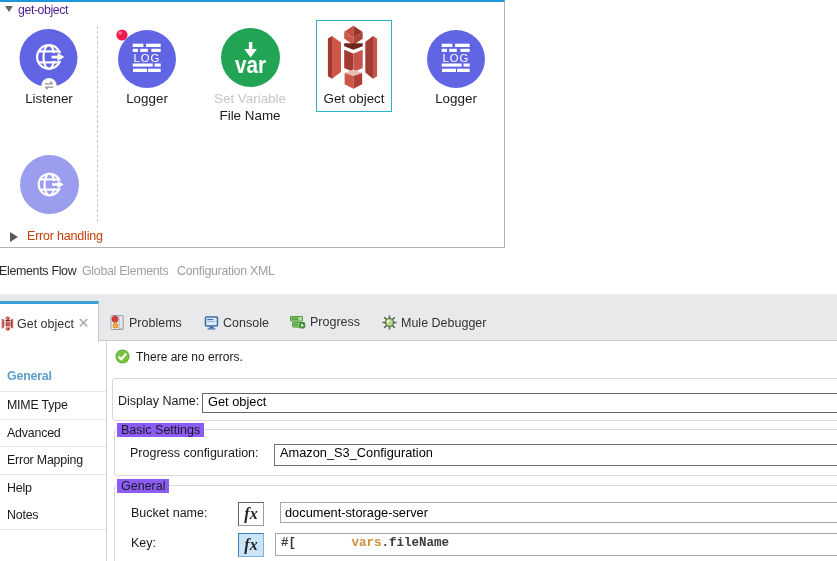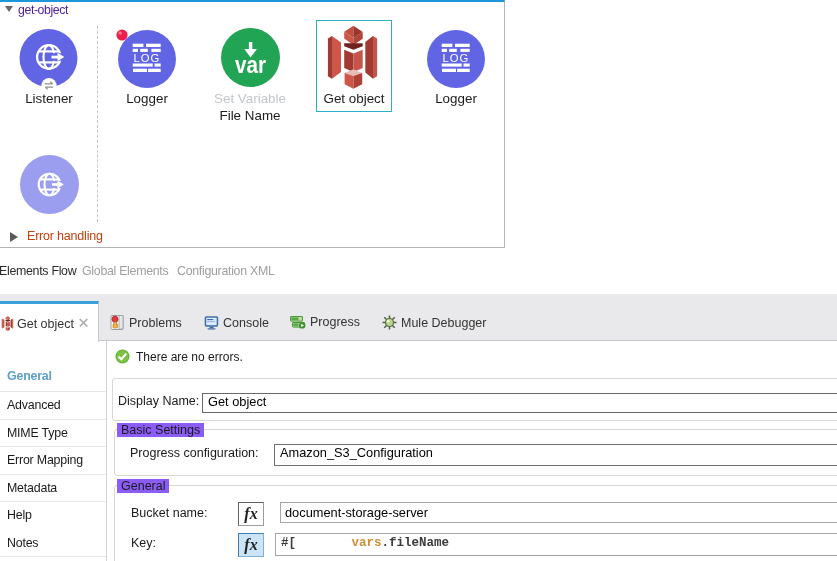--- a/index.html
+++ b/index.html
@@ -251,24 +251,23 @@
   </div>
 
   <div id="msgrow" class="abs"><svg width="15" height="15" viewBox="0 0 15 15" style="vertical-align:-3px; margin-right:6px;">
     <circle cx="7.5" cy="7.5" r="7" fill="#61b234"></circle>
     <circle cx="7.5" cy="7.5" r="6" fill="#7cc244"></circle>
     <path d="M 3.6 7.6 L 6.4 10.2 L 11.2 4.6" stroke="#fff" stroke-width="2.2" fill="none"></path>
   </svg>There are no errors.</div>
 
   <div id="sidebar" class="abs">
     <div class="sbitem sel" style="height:51px; line-height:70px;">General</div>
+    <div class="sbitem">MIME Type</div>
     <div class="sbitem">Advanced</div>
-    <div class="sbitem">MIME Type</div>
     <div class="sbitem">Error Mapping</div>
-    <div class="sbitem">Metadata</div>
     <div class="sbitem" style="border-bottom:none;">Help</div>
     <div class="sbitem">Notes</div>
   </div>
   <div id="sbline" class="abs"></div>
 
   <div class="gbox" style="left:112px; top:378px; width:900px; height:43px;"></div>
   <div class="flabel" style="left:118px; top:394px;">Display Name:</div>
   <div class="tbox" style="left:202px; top:393px; width:700px; height:19.5px; line-height:16.5px; border:1px solid #696969;">Get object</div>
 
   <div class="gbox" style="left:114px; top:429px; width:898px; height:47px;"></div>

